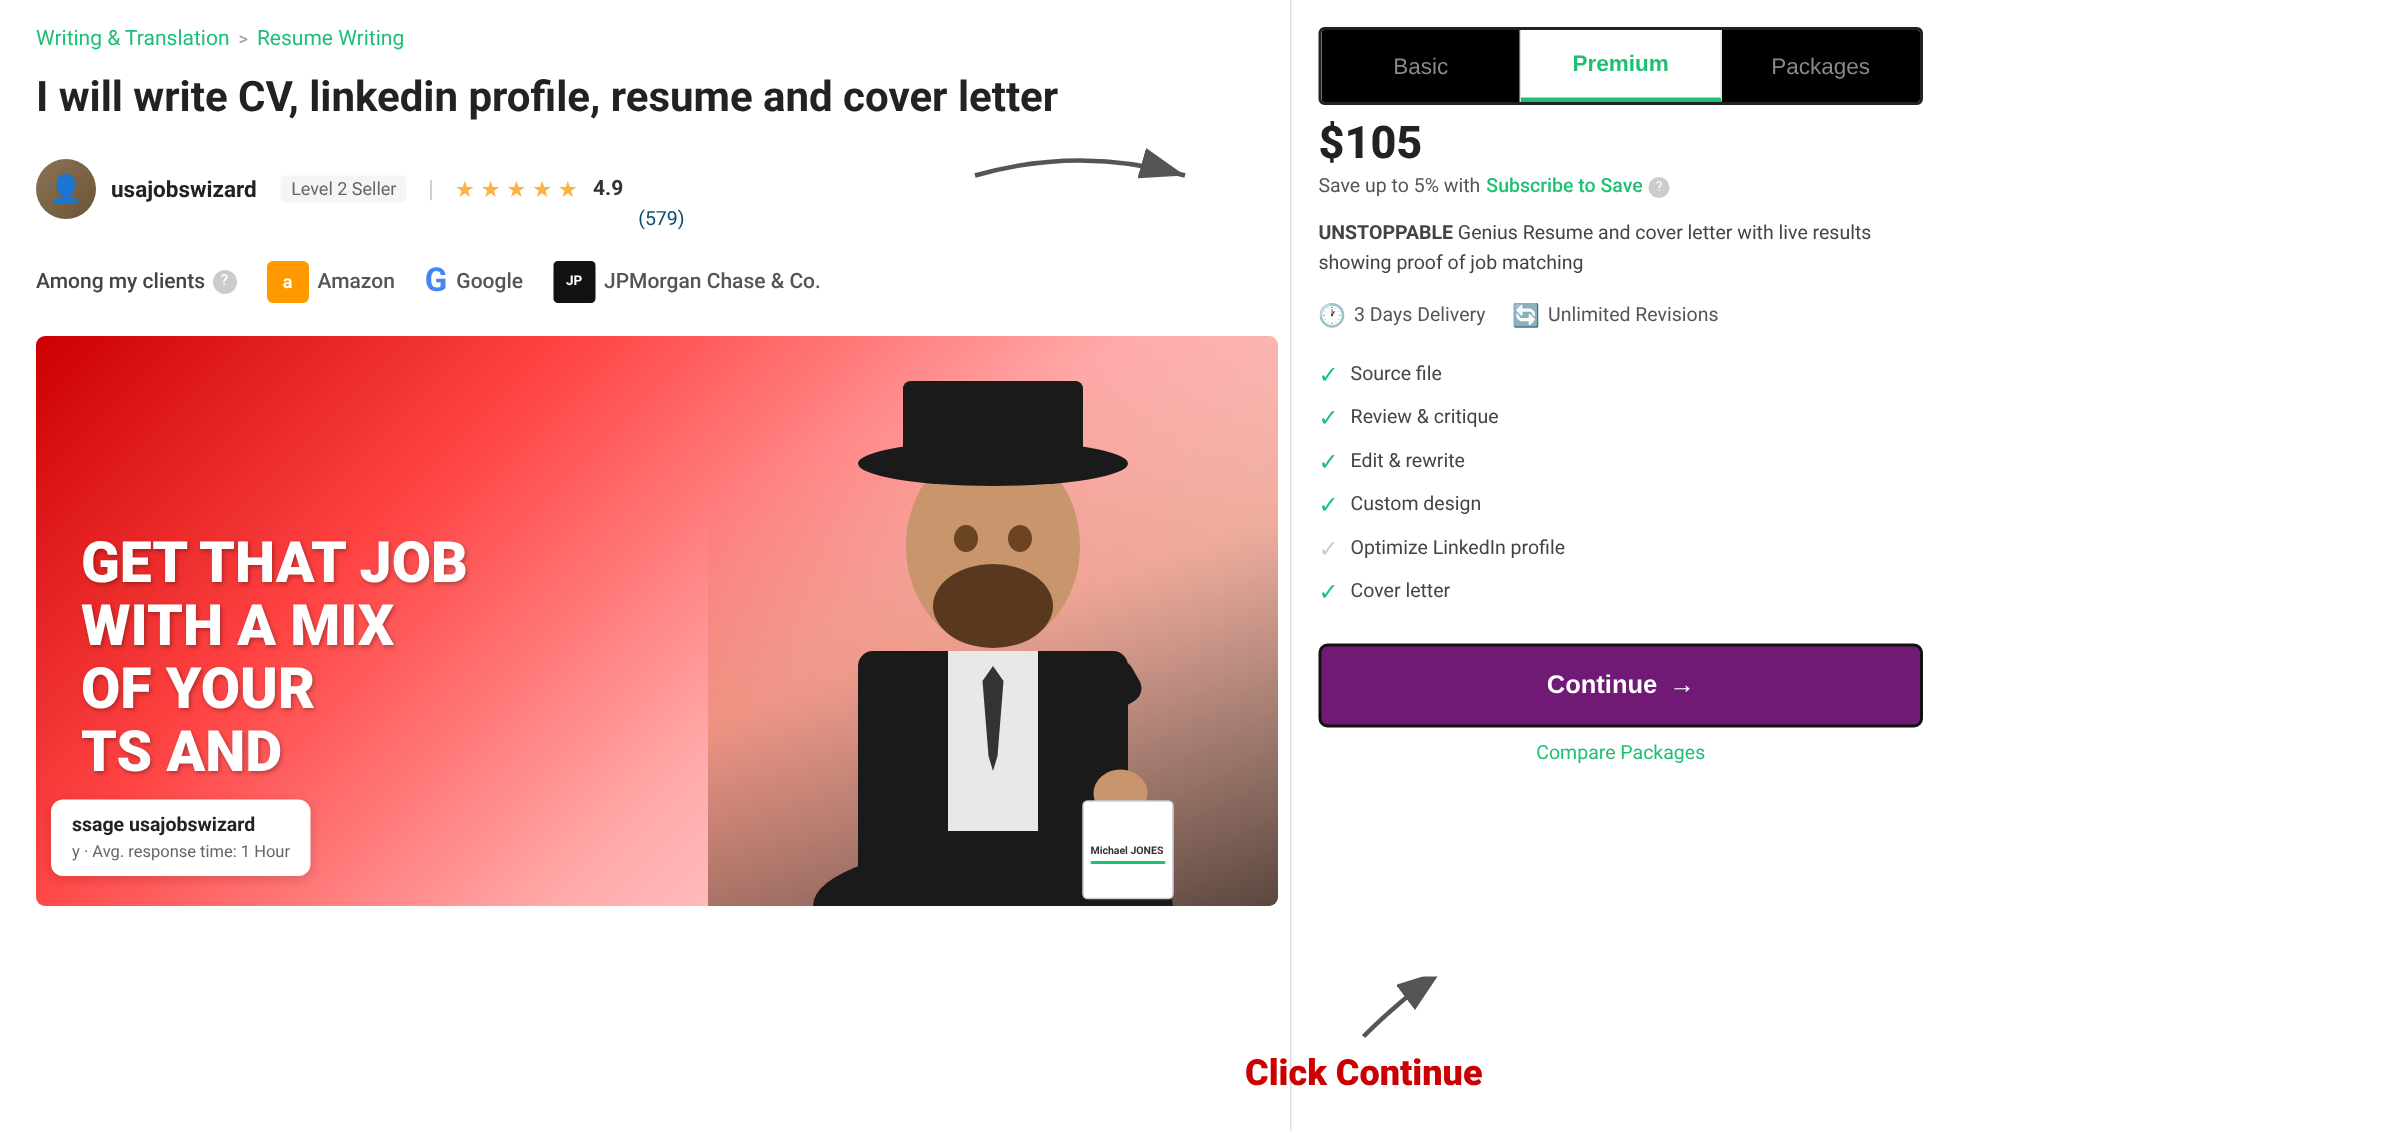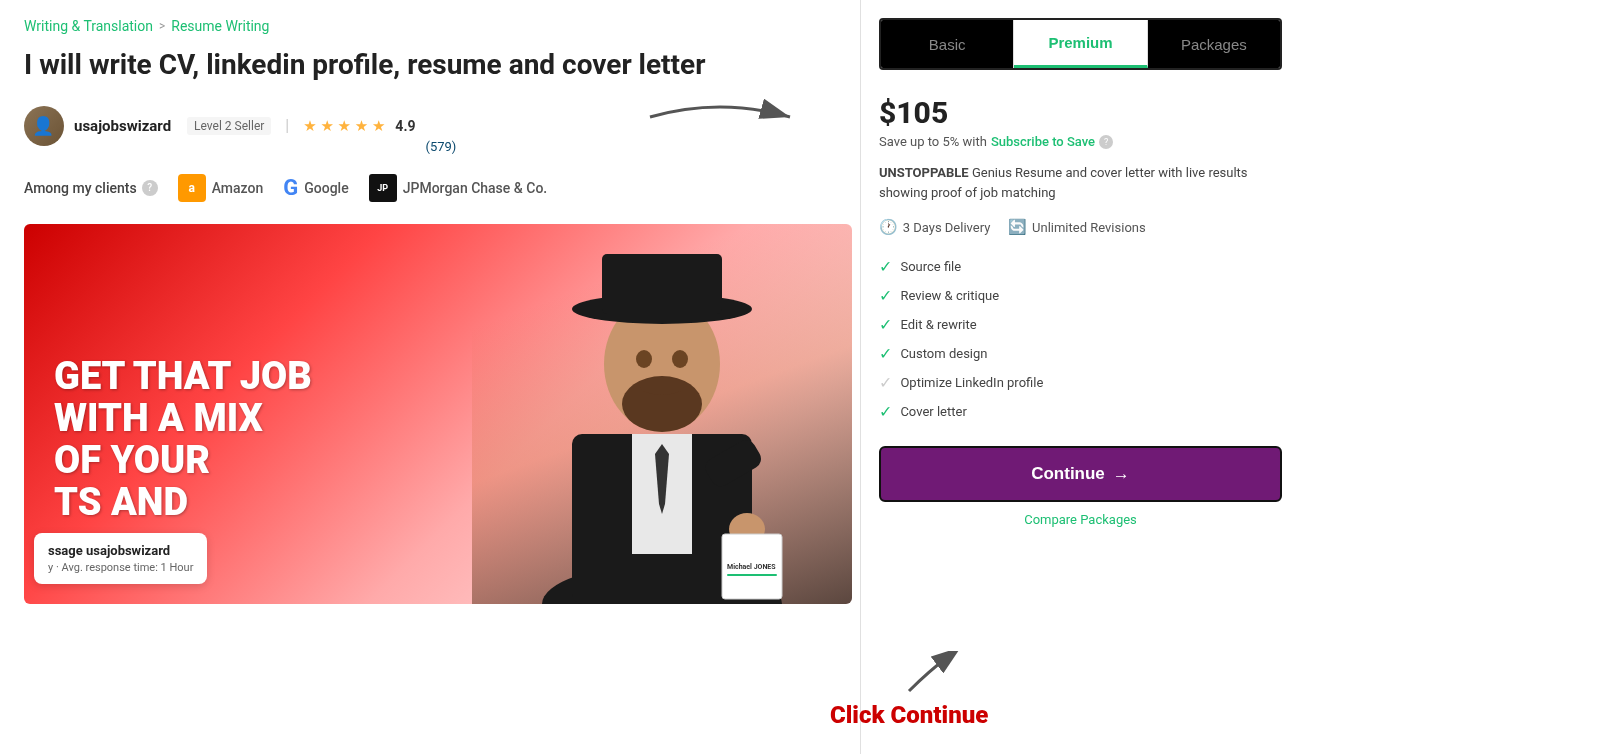--- a/index.html
+++ b/index.html
@@ -271,21 +271,21 @@
       background: #fff;
       font-weight: 700;
       border-bottom: 3px solid #1dbf73;
     }
     .package-tab:not(:last-child) {
       border-right: 1px solid #ddd;
     }
 
     
     .package-content {
-      padding: 25px 18px;
+      padding: 8px 18px;
     }
 
     .package-price {
       font-size: 30px;
       font-weight: 800;
       color: #222;
       margin-bottom: 4px;
     }
 
     .subscribe-row {

